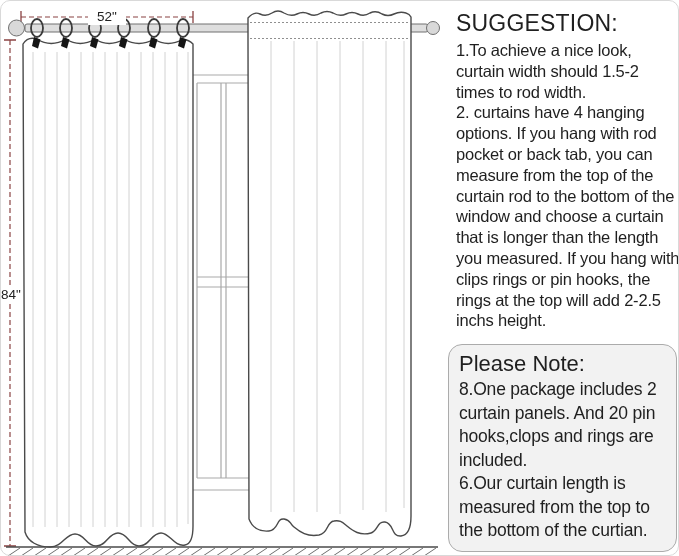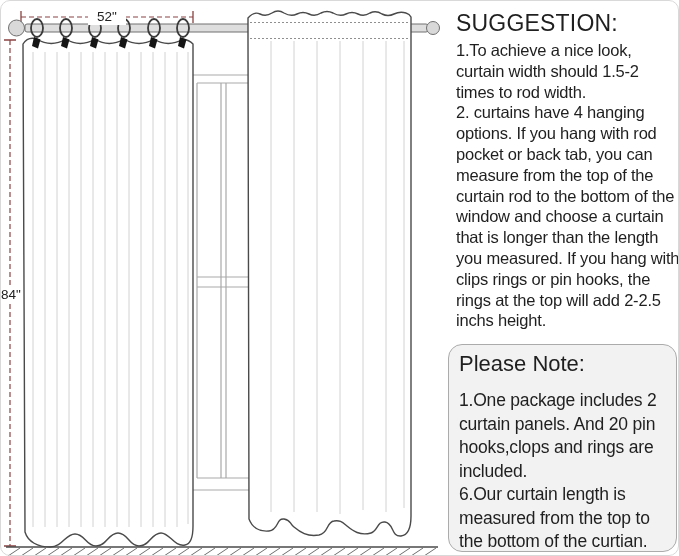--- a/index.html
+++ b/index.html
@@ -16,21 +16,21 @@
   .dim-52{left:88px;top:9px;width:38px;}
   .dim-84{left:0px;top:287px;width:22px;}
   .suggestion{position:absolute;left:456px;top:8px;width:225px;}
   .sg-title{font-size:23px;line-height:30px;letter-spacing:0.2px;margin:0 0 2px 0;}
   .sg-item{margin:0;font-size:16.5px;line-height:20.8px;letter-spacing:-0.2px;}
   .note-box{
     position:absolute;left:448px;top:344px;width:229px;height:208px;box-sizing:border-box;
     background:#f2f2f2;border:1.5px solid #ababab;border-radius:14px;
     padding:4px 8px 4px 10px;
   }
-  .note-title{font-size:22px;line-height:29px;margin:0 0 11px 0;}
+  .note-title{font-size:22px;line-height:29px;margin:0 0 0 0;}
   .note-item{margin:0;font-size:17.5px;line-height:23.5px;letter-spacing:-0.2px;}
 </style>
 </head>
 <body>
 
 <div class="stage">
 
   <svg class="diagram" width="455" height="556" viewBox="0 0 455 556">
 
     <g>
@@ -90,18 +90,18 @@
   <div class="dim-label dim-84">84"</div>
 
   <div class="suggestion">
     <div class="sg-title">SUGGESTION:</div>
     <p class="sg-item">1.To achieve a nice look, curtain width should 1.5-2 times to rod width.</p>
     <p class="sg-item">2. curtains have 4 hanging options. If you hang with rod pocket or back tab, you can measure from the top of the curtain rod to the bottom of the window and choose a curtain that is longer than the length you measured. If you hang with clips rings or pin hooks, the rings at the top will add 2-2.5 inchs height.</p>
   </div>
 
   <div class="note-box">
     <div class="note-title">Please Note:</div>
-    <p class="note-item">1.One package includes 2 curtain panels. And 20 pin hooks,clops and rings are included.</p>
+    <p class="note-item">8.One package includes 2 curtain panels. And 20 pin hooks,clops and rings are included.</p>
     <p class="note-item">6.Our curtain length is measured from the top to the bottom of the curtian.</p>
   </div>
 
   <div class="frame"></div>
 </div>
 
 </body></html>

